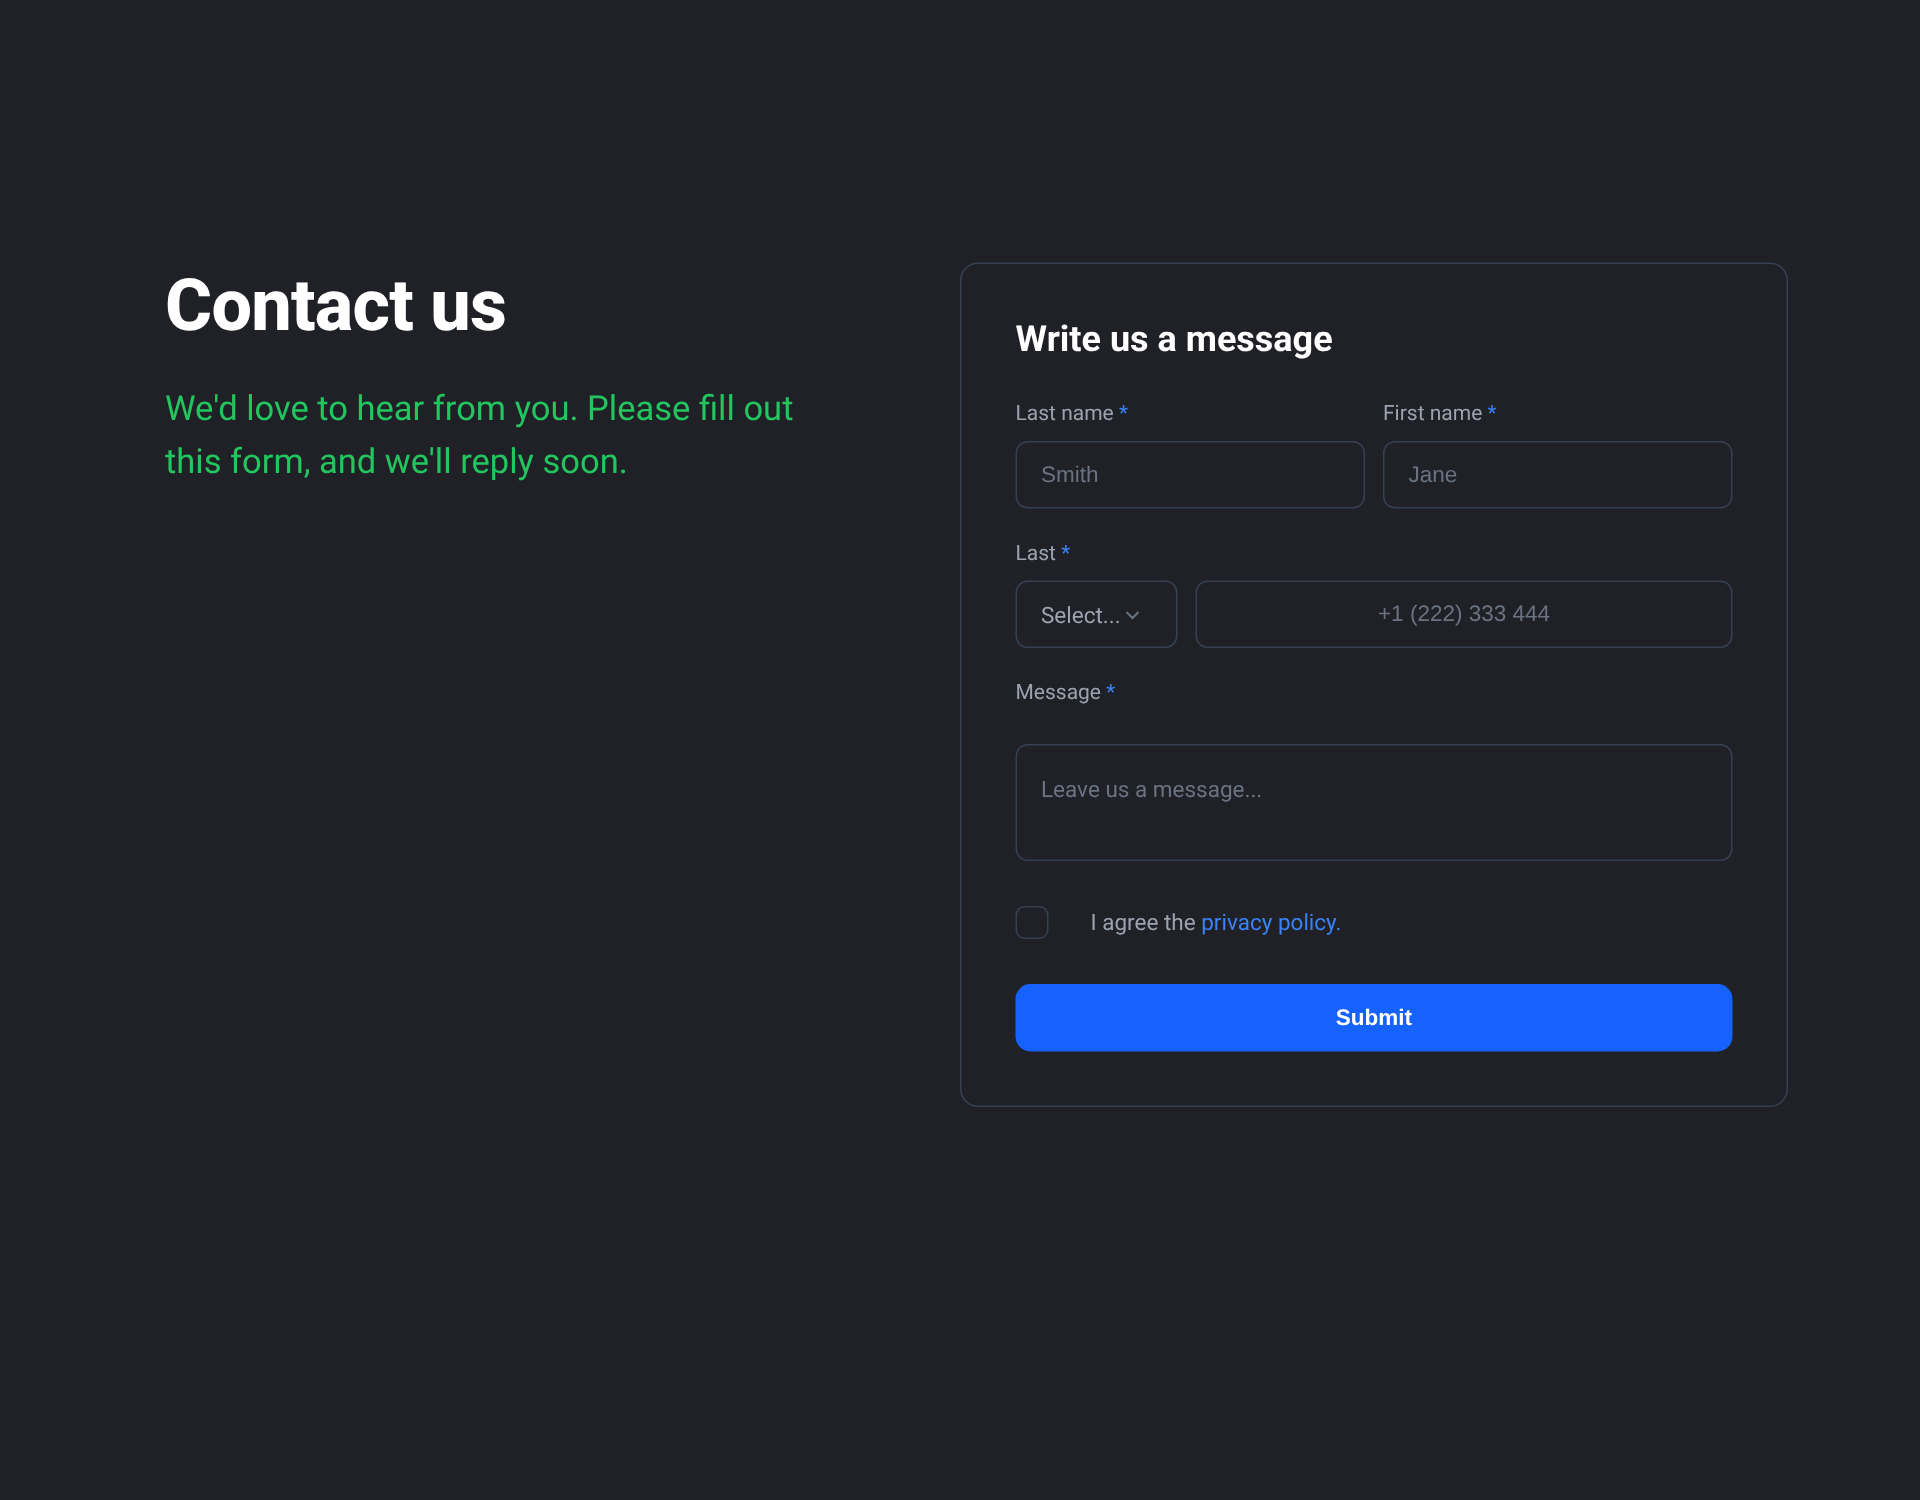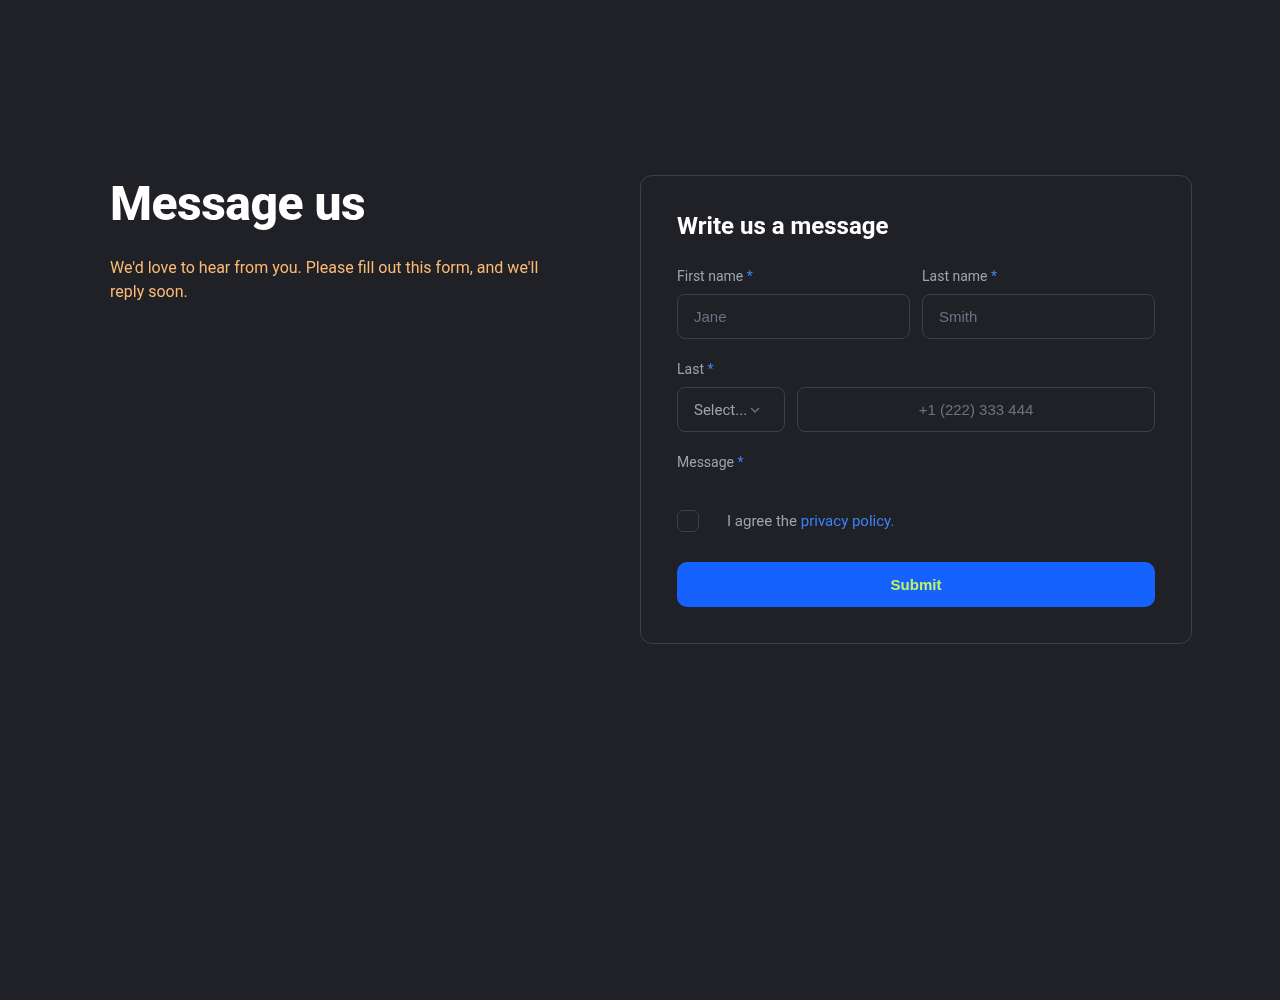--- a/index.html
+++ b/index.html
@@ -30,22 +30,22 @@
     
     .page-title {
       font-size: 48px;
       font-weight: 800;
       color: #fff;
       margin-bottom: 24px;
       letter-spacing: -0.5px;
     }
     
     .page-subtitle {
-      font-size: 16px;
-      color: #fdba74;
+      font-size: 23px;
+      color: #22c55e;
       line-height: 1.5;
     }
     
     .right-column {
       flex: 1;
       margin-left: 40px;
     }
     
     .form-card {
       background-color: transparent;
@@ -182,49 +182,49 @@
     }
     
     .submit-button {
       width: 100%;
       background-color: #1662ff;
       border: none;
       border-radius: 10px;
       padding: 14px;
       font-size: 15px;
       font-weight: 600;
-      color: #bef264;
+      color: #ffffff;
       cursor: pointer;
     }
   </style>
 </head>
 <body>
 
 <div class="container">
   <div class="left-column">
-    <h1 class="page-title">Message us</h1>
+    <h1 class="page-title">Contact us</h1>
     <p class="page-subtitle">We'd love to hear from you. Please fill out this form, and we'll reply soon.</p>
   </div>
 
   <div class="right-column">
     <div class="form-card">
       <h2 class="form-title">Write us a message</h2>
       
       <div class="form-row">
         <div class="form-group">
           <label class="form-label">
+            <span>Last name</span> <span class="required">*</span>
+          </label>
+          <input type="text" class="form-input" placeholder="Smith" style="">
+        </div>
+        <div class="form-group">
+          <label class="form-label">
             <span>First name</span> <span class="required">*</span>
           </label>
           <input type="text" class="form-input" placeholder="Jane" style="">
-        </div>
-        <div class="form-group">
-          <label class="form-label">
-            <span>Last name</span> <span class="required">*</span>
-          </label>
-          <input type="text" class="form-input" placeholder="Smith" style="">
         </div>
       </div>
       
       
       <div class="form-row">
         <div class="form-group full">
           <label class="form-label">
             <span>Last</span> <span class="required">*</span>
           </label>
           <div class="phone-row">
@@ -238,20 +238,21 @@
             </div>
             <input type="tel" class="form-input" style="flex: 1 1 0%; text-align: center;" placeholder="+1 (222) 333 444">
           </div>
         </div>
       </div>
       
       <div class="form-group full">
         <label class="form-label">
           <span>Message</span> <span class="required">*</span>
         </label>
+        <textarea class="form-textarea" placeholder="Leave us a message..." style=""></textarea>
       </div>
       
       <div class="checkbox-row">
         <div class="checkbox"></div>
         <span class="checkbox-label">
           <span>I agree the </span><a class="privacy-link">privacy policy.</a>
         </span>
       </div>
       
       <button class="submit-button">Submit</button>

